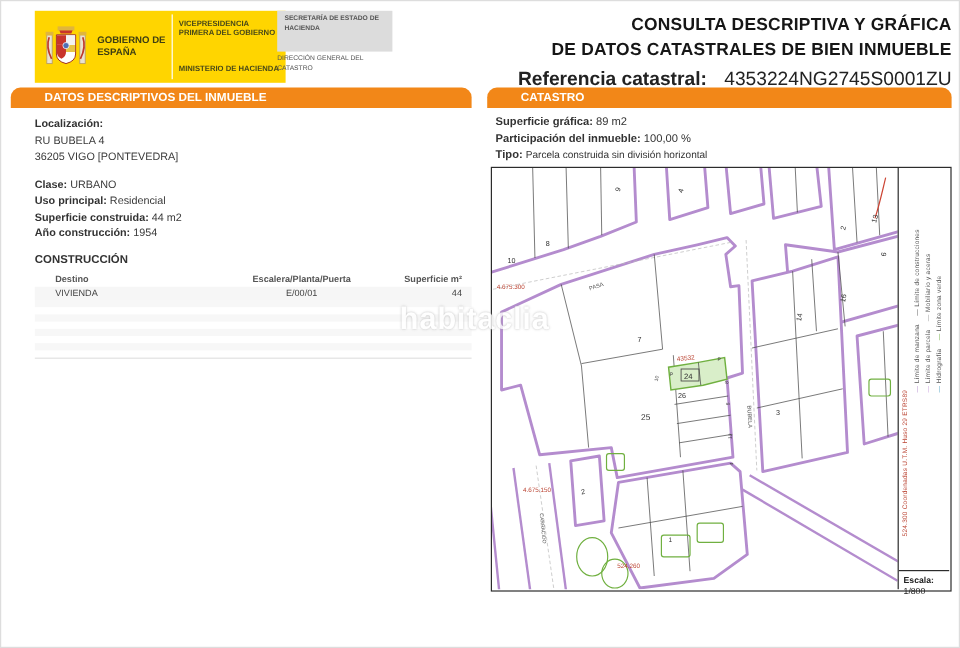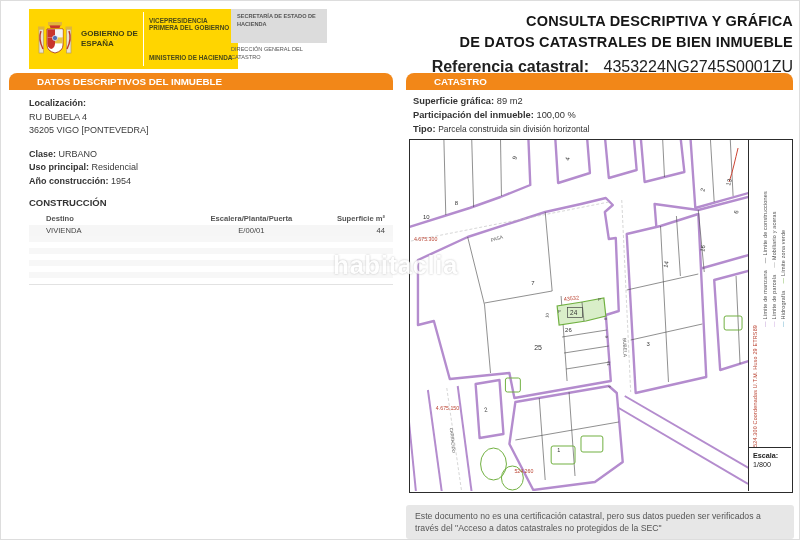--- a/index.html
+++ b/index.html
@@ -58,21 +58,21 @@
   #map-draw{position:absolute;left:0;top:0;width:338px;height:351px;}
   #map-sidebar{position:absolute;left:338px;top:0;width:43px;height:351px;border-left:1.5px solid #2c2c2c;box-sizing:border-box;}
   .vtext{position:absolute;transform-origin:0 0;transform:rotate(-90deg);white-space:nowrap;
          font-size:5.4px;color:#555;letter-spacing:.2px;}
   .vtext.red{color:#BB4433;}
   .lg-pair{margin-right:7px;}
   .dash{font-style:normal;margin-right:2px;}
   .dash::before{content:"—";}
   .d-pur{color:#B48CCE;}.d-blk{color:#555;}.d-lpur{color:#C9A0DD;}.d-gry{color:#999;}
   .d-blu{color:#58A6C6;}.d-grn{color:#70B040;}
-  #scale-box{position:absolute;left:0;bottom:0;width:100%;height:44px;border-top:1.5px solid #2c2c2c;
+  #scale-box{position:absolute;left:0;bottom:0;width:100%;height:16px;border-top:1.5px solid #2c2c2c;
              box-sizing:border-box;padding:3px 4px;font-size:7.2px;color:#222;line-height:1.3;}
 
   
   #disclaimer{left:405px;top:504px;width:388px;min-height:33px;background:#e7e7e7;border-radius:3px;
               padding:5px 9px;box-sizing:border-box;font-size:8.7px;color:#555;line-height:1.4;}
 
   svg text{font-family:"Liberation Sans",sans-serif;}
 </style>
 </head>
 <body>
@@ -124,20 +124,24 @@
     <div class="row">RU BUBELA 4</div>
     <div class="row">36205 VIGO [PONTEVEDRA]</div>
     <div class="gap"></div>
     <div class="row">
       <span class="lbl">Clase:</span>
       <span>URBANO</span>
     </div>
     <div class="row">
       <span class="lbl">Uso principal:</span>
       <span>Residencial</span>
+    </div>
+    <div class="row">
+      <span class="lbl">Superficie construida:</span>
+      <span>44 m2</span>
     </div>
     <div class="row">
       <span class="lbl">Año construcción:</span>
       <span>1954</span>
     </div>
     <div id="constr-title">CONSTRUCCIÓN</div>
     <div id="constr-table">
       <div class="thead">
         <div class="c1">Destino</div>
         <div class="c2">Escalera/Planta/Puerta</div>
@@ -293,15 +297,14 @@
       <div class="vtext" style="left:31px;top:187px;">
         <i class="dash d-blu"></i><span class="lg-pair">Hidrografía</span><i class="dash d-grn"></i><span>Límite zona verde</span>
       </div>
       <div id="scale-box">
         <div class="b">Escala:</div>
         <div>1/800</div>
       </div>
     </div>
   </div>
 
-  <div class="abs" id="disclaimer">Este documento no es una certificación catastral, pero sus datos pueden ser verificados a través del "Acceso a datos catastrales no protegidos de la SEC"</div>
 
 </div>
 
 </body></html>

